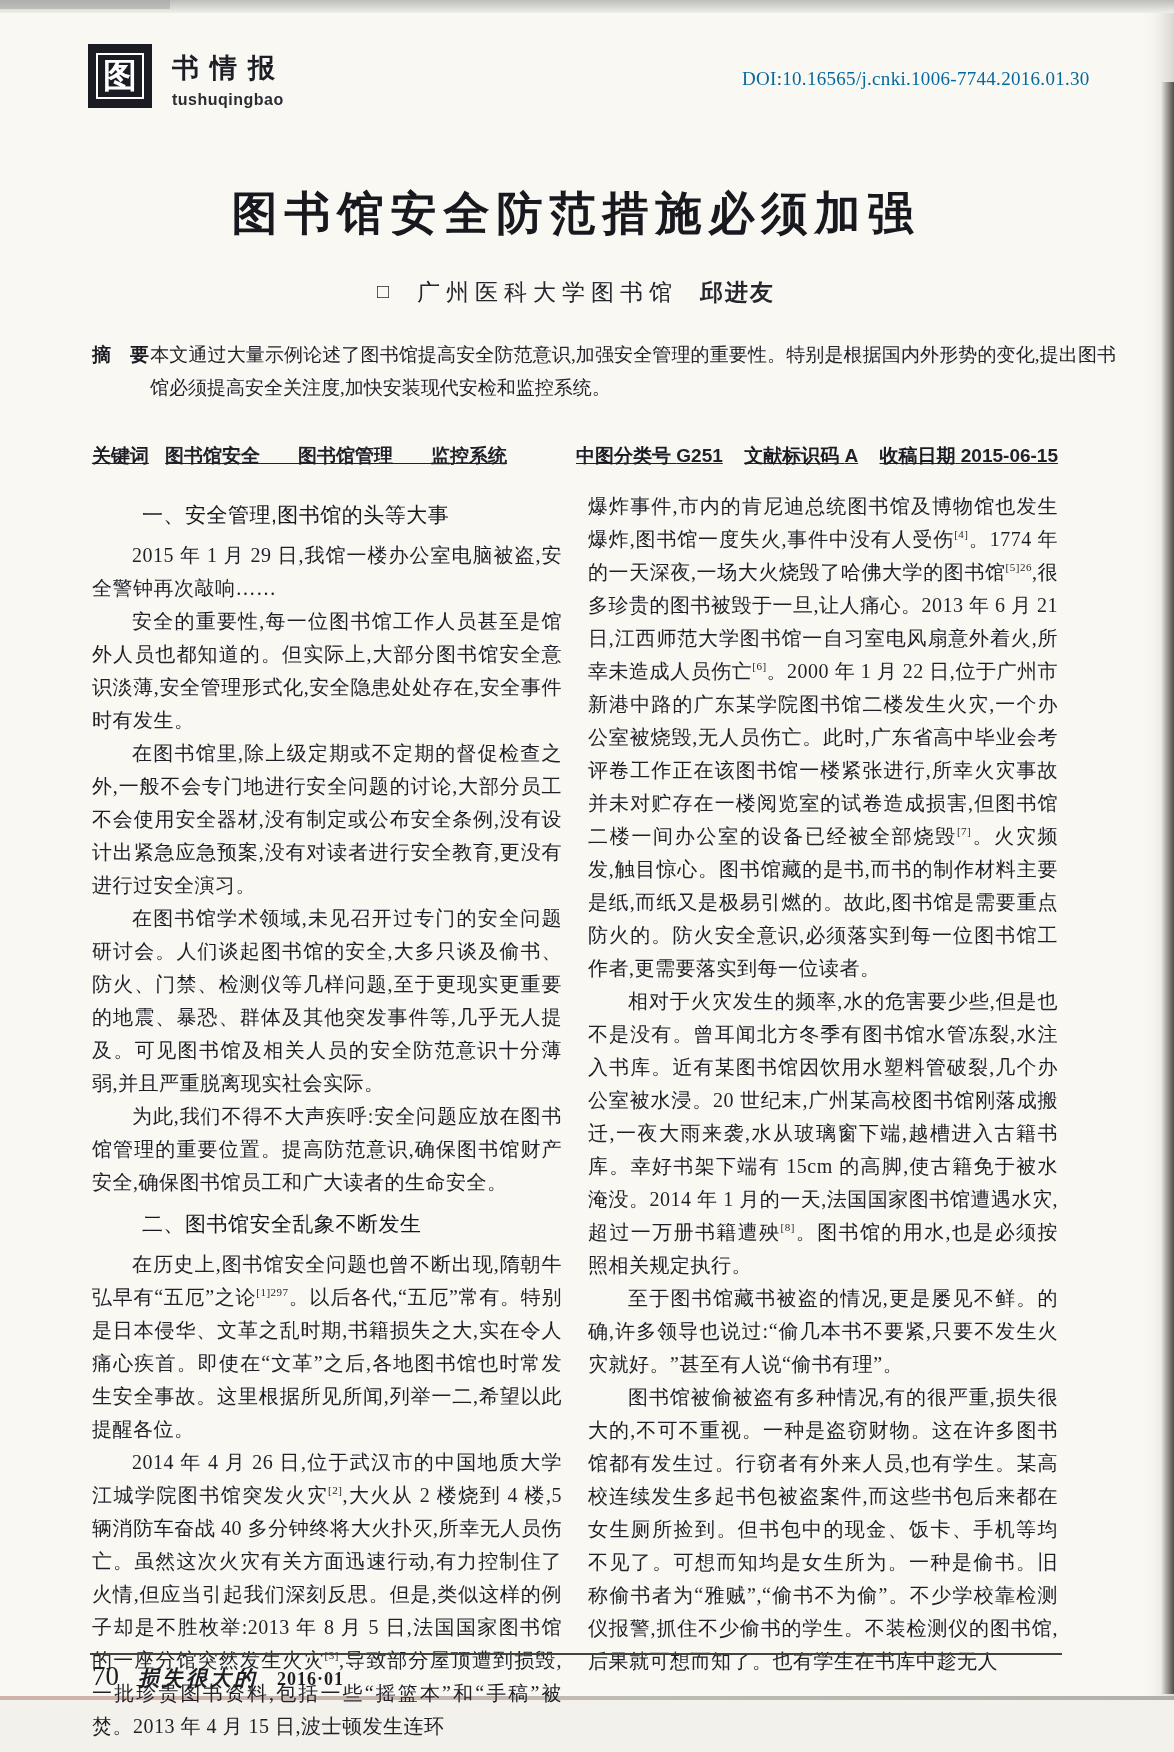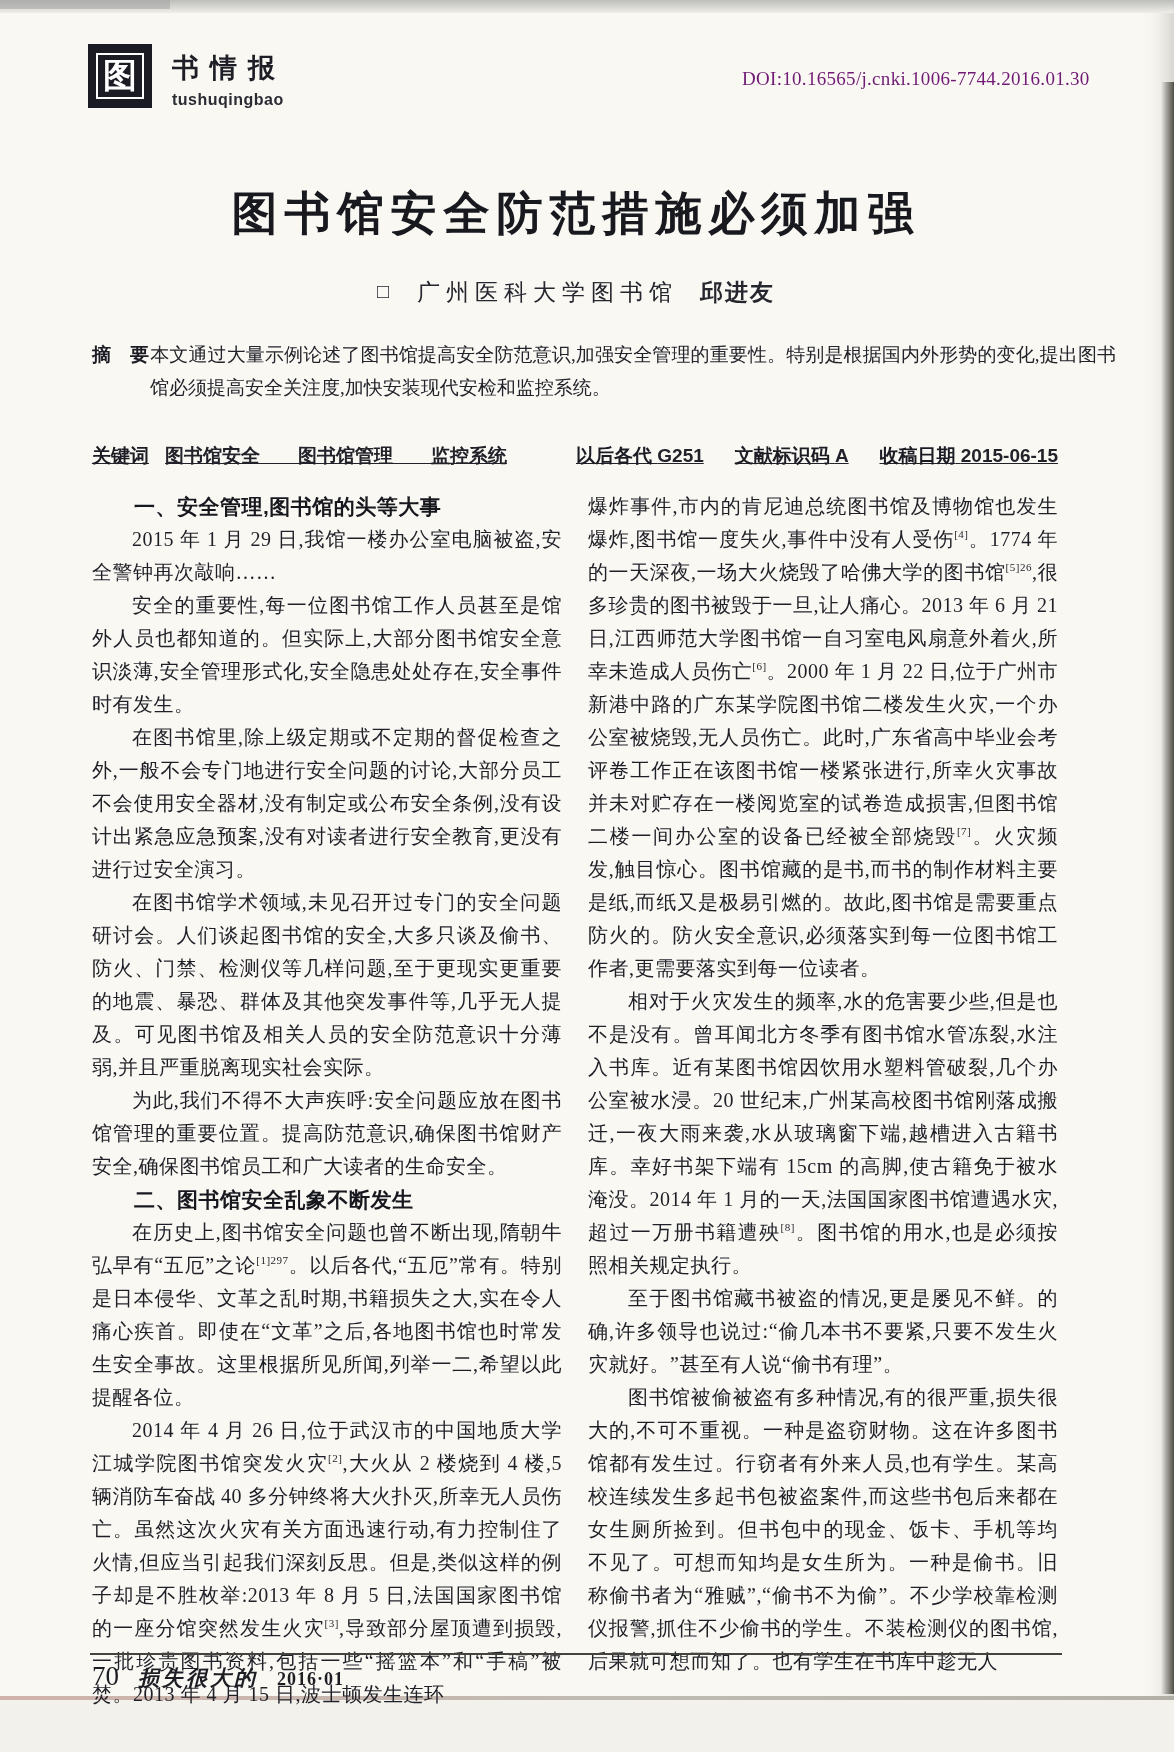--- a/index.html
+++ b/index.html
@@ -16,21 +16,21 @@
   .scan-right{position:absolute;top:82px;bottom:58px;right:0;width:13px;background:linear-gradient(to right,rgba(90,86,78,0),rgba(58,54,48,.85));}
   .scan-bottom-line{position:absolute;left:0;right:0;top:1696px;height:4px;background:linear-gradient(to right,#c9a69e,#b4b1a8 55%,#a7a49c);opacity:.85;}
   .scan-bottom{position:absolute;left:0;right:0;top:1700px;bottom:0;background:#f2f1eb;}
   
   .logo{position:absolute;top:44px;left:88px;display:flex;align-items:flex-start;}
   .logo-box{width:64px;height:64px;background:#1b1b24;display:flex;align-items:center;justify-content:center;}
   .logo-box span{color:#ffffff;font-size:34px;font-weight:bold;border:2px solid #fff;padding:2px 5px;line-height:1.1;}
   .logo-words{margin-left:20px;padding-top:6px;}
   .logo-title{font-size:27px;font-weight:bold;letter-spacing:11px;color:#1e1e26;}
   .logo-sub{font-size:16px;font-weight:bold;color:#2b2b33;margin-top:5px;letter-spacing:.5px;}
-  .doi{position:absolute;top:68px;left:742px;font-size:19px;color:#701a75;letter-spacing:.3px;}
+  .doi{position:absolute;top:68px;left:742px;font-size:19px;color:#0369a1;letter-spacing:.3px;}
   
   .title{position:absolute;top:183px;left:90px;width:972px;margin:0;text-align:center;
     font-size:46px;font-weight:700;letter-spacing:7px;color:#18181f;}
   .byline{position:absolute;top:277px;left:90px;width:972px;text-align:center;font-size:23px;color:#26262e;}
   .byline-marker{font-size:20px;margin-right:28px;position:relative;top:-2px;}
   .byline-affil{letter-spacing:6px;}
   .byline-name{font-family:"Liberation Sans","DejaVu Sans",sans-serif;font-weight:bold;letter-spacing:2px;margin-left:22px;}
   
   .abstract{position:absolute;top:338px;left:92px;width:966px;margin:0;padding-left:58px;
     font-size:19px;line-height:33px;text-align:justify;color:#23232b;}
@@ -38,22 +38,22 @@
   .abstract-label{display:inline-block;width:58px;margin-left:-58px;}
   .meta-row{position:absolute;top:441px;left:92px;width:966px;display:flex;font-size:19px;line-height:30px;text-decoration:underline;}
   .kw{width:462px;}
   .kw .meta-label{margin-right:16px;}
   .kw-list{font-family:"Liberation Sans","DejaVu Sans",sans-serif;font-weight:bold;}
   .meta-pairs{margin-left:auto;width:482px;display:flex;justify-content:space-between;
     font-family:"Liberation Sans","DejaVu Sans",sans-serif;font-weight:bold;white-space:nowrap;}
   
   .columns{position:absolute;top:490px;left:92px;width:966px;display:flex;gap:26px;}
   .col{width:470px;font-size:20px;line-height:33px;text-align:justify;color:#1f1f27;letter-spacing:.5px;}
-  .blk-heading{font-family:"Liberation Sans","DejaVu Sans",sans-serif;font-size:21px;font-weight:bold;
-    margin:0;text-indent:2em;line-height:33px;color:#17171e;}
+  .blk-heading{font-family:"Liberation Sans","DejaVu Sans",sans-serif;font-size:21px;font-weight:normal;
+    margin:8px;text-indent:2em;line-height:33px;color:#17171e;}
   .blk-para{margin:0;text-indent:2em;}
   .blk-para-cont{margin:0;text-indent:0;}
   .col sup.ref{font-size:.55em;line-height:0;vertical-align:super;}
   
   .footer-rule{position:absolute;top:1653px;left:90px;width:972px;border-top:2px solid #44443f;}
   .footer{position:absolute;top:1661px;left:92px;display:flex;align-items:baseline;gap:19px;}
   .page-num{font-size:27px;color:#1d1d24;}
   .journal-name{font-size:21px;font-weight:bold;font-style:italic;letter-spacing:3px;color:#1d1d24;}
   .issue{font-size:18px;font-weight:bold;letter-spacing:1px;color:#1d1d24;}
 </style>
@@ -89,21 +89,21 @@
 
   <p class="abstract">
     <span class="meta-label abstract-label">摘　要</span><span>本文通过大量示例论述了图书馆提高安全防范意识,加强安全管理的重要性。特别是根据国内外形势的变化,提出图书馆必须提高安全关注度,加快安装现代安检和监控系统。</span>
   </p>
 
   <div class="meta-row">
     <div class="kw">
       <span class="meta-label">关键词</span><span class="kw-list">图书馆安全　　图书馆管理　　监控系统</span>
     </div>
     <div class="meta-pairs">
-      <span class="pair"><span class="meta-label">以后各代</span>&nbsp;<span>G251</span></span>
+      <span class="pair"><span class="meta-label">中图分类号</span>&nbsp;<span>G251</span></span>
       <span class="pair"><span class="meta-label">文献标识码</span>&nbsp;<span>A</span></span>
       <span class="pair"><span class="meta-label">收稿日期</span>&nbsp;<span>2015-06-15</span></span>
     </div>
   </div>
 
   <main class="columns">
     <section class="col">
         <h3 class="blk-heading">一、安全管理,图书馆的头等大事</h3>
         <p class="blk-para">2015 年 1 月 29 日,我馆一楼办公室电脑被盗,安全警钟再次敲响……</p>
         <p class="blk-para">安全的重要性,每一位图书馆工作人员甚至是馆外人员也都知道的。但实际上,大部分图书馆安全意识淡薄,安全管理形式化,安全隐患处处存在,安全事件时有发生。</p>

